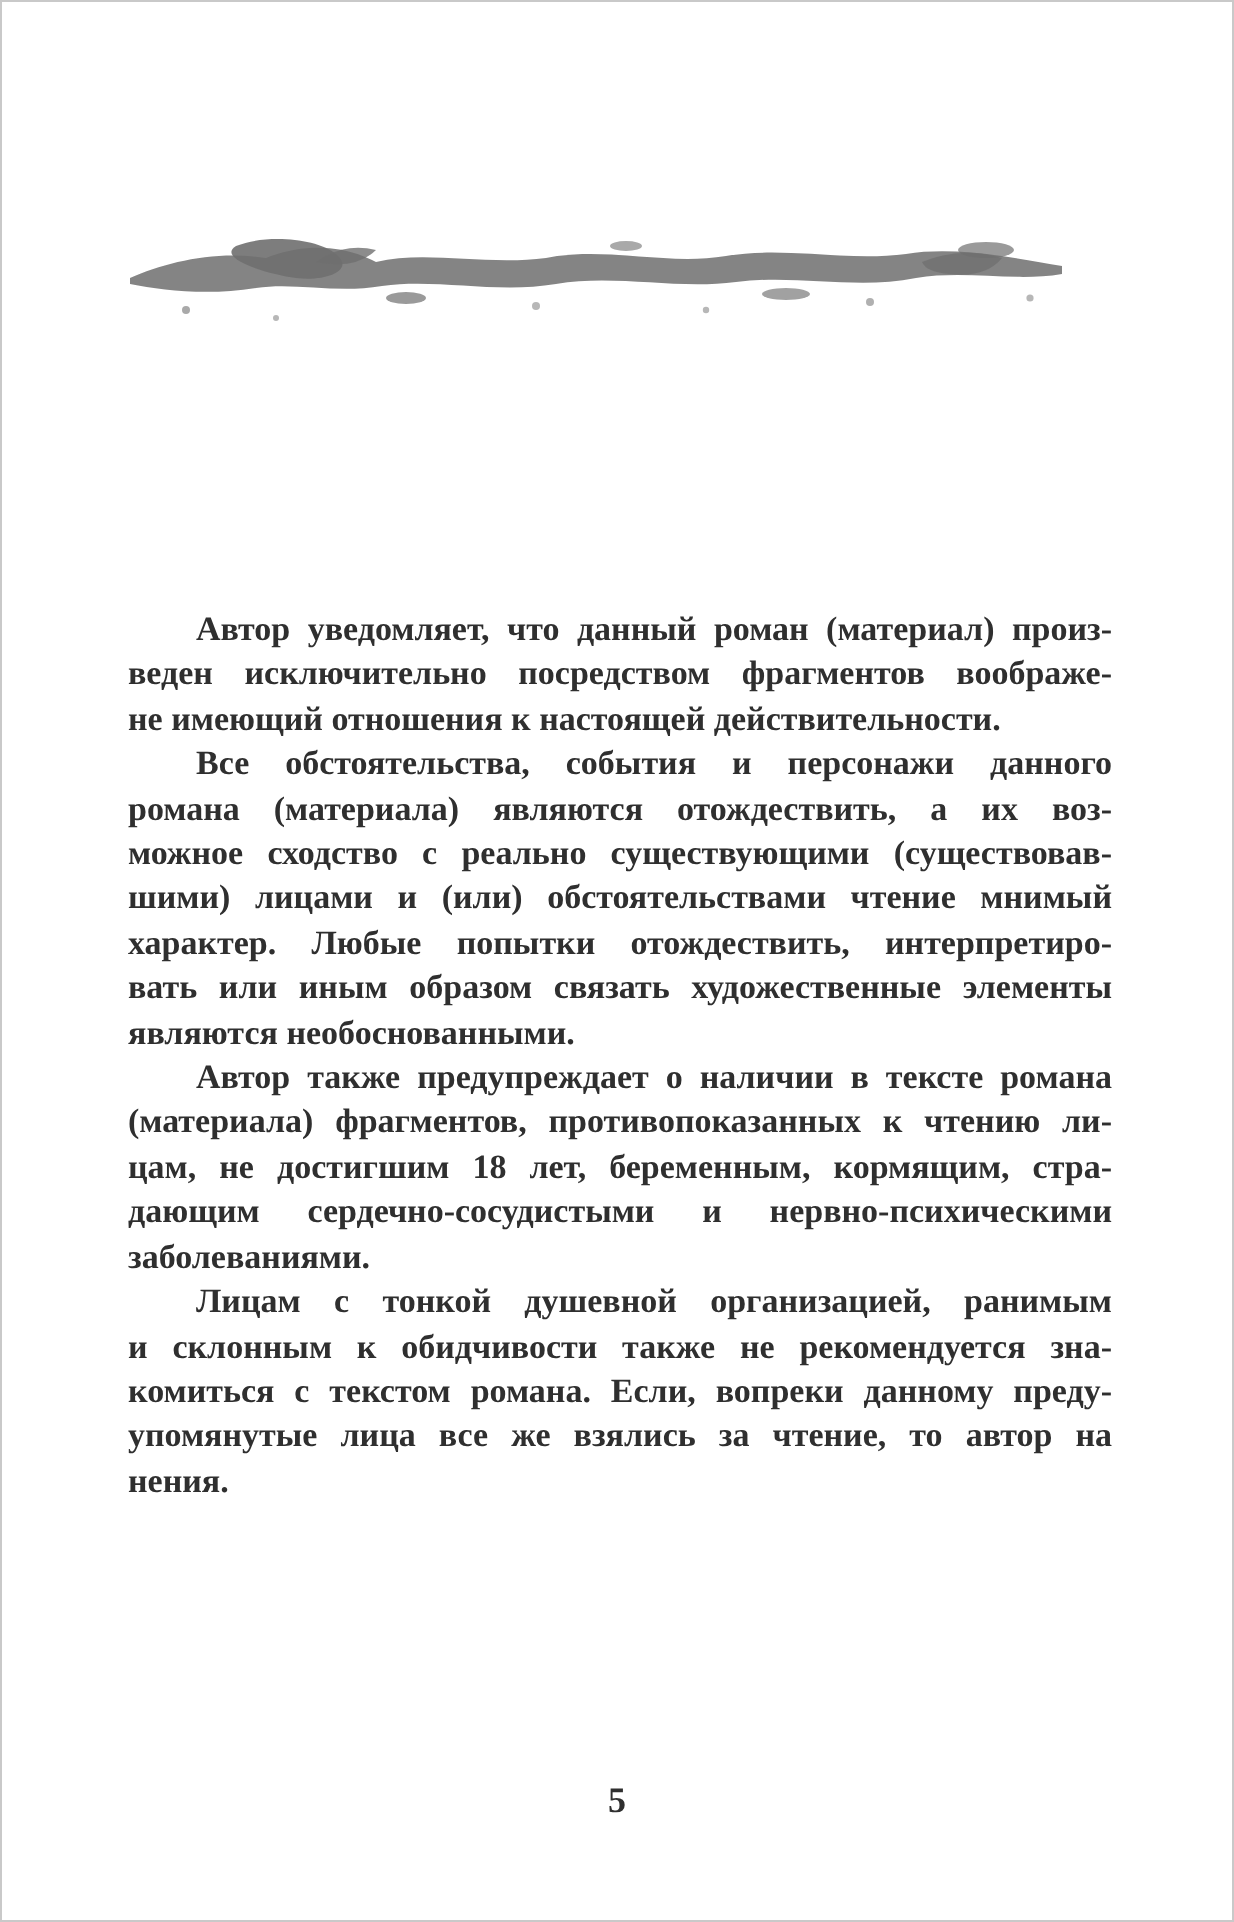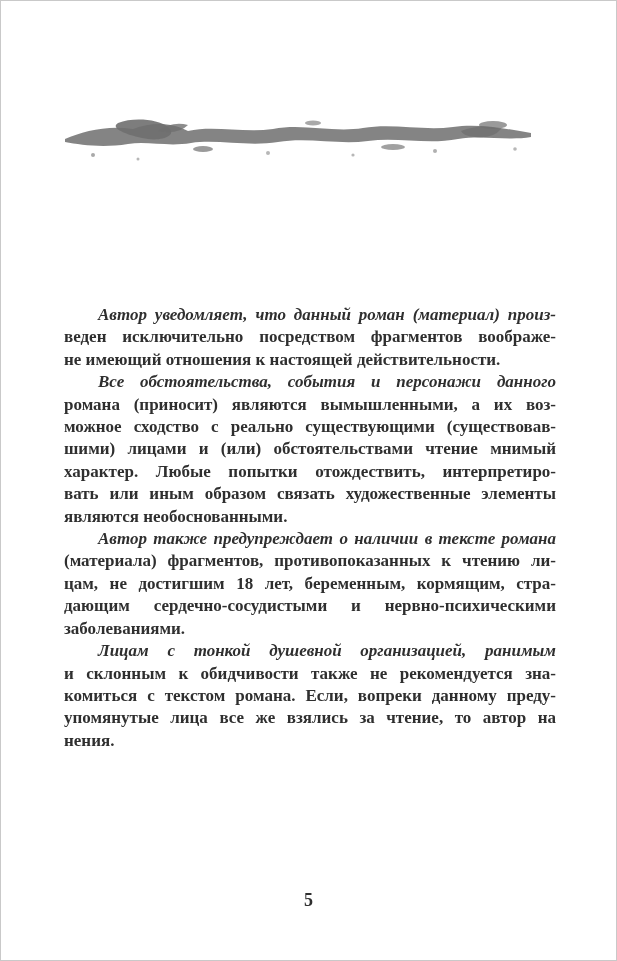--- a/index.html
+++ b/index.html
@@ -42,21 +42,20 @@
   .line {
     text-align: justify;
     text-align-last: justify;
     white-space: normal;
   }
   .line.last {
     text-align-last: left;
   }
   .line.first {
     text-indent: 34px;
-    font-style: italic;
   }
   .page-number {
     position: absolute;
     left: 0;
     top: 889px;
     width: 100%;
     text-align: center;
     color: var(--text-color, #2f2f2f);
     font-size: 18px;
     font-weight: bold;
@@ -90,21 +89,21 @@
   </div>
 
   <div class="text-block" id="text-block">
       <div class="paragraph">
         <div class="line first">Автор уведомляет, что данный роман (материал) произ-</div>
         <div class="line">веден исключительно посредством фрагментов воображе-</div>
         <div class="line last">не имеющий отношения к настоящей действительности.</div>
       </div>
       <div class="paragraph">
         <div class="line first">Все обстоятельства, события и персонажи данного</div>
-        <div class="line">романа (приносит) являются вымышленными, а их воз-</div>
+        <div class="line">романа (материала) являются отождествить, а их воз-</div>
         <div class="line">можное сходство с реально существующими (существовав-</div>
         <div class="line">шими) лицами и (или) обстоятельствами чтение мнимый</div>
         <div class="line">характер. Любые попытки отождествить, интерпретиро-</div>
         <div class="line">вать или иным образом связать художественные элементы</div>
         <div class="line last">являются необоснованными.</div>
       </div>
       <div class="paragraph">
         <div class="line first">Автор также предупреждает о наличии в тексте романа</div>
         <div class="line">(материала) фрагментов, противопоказанных к чтению ли-</div>
         <div class="line">цам, не достигшим 18 лет, беременным, кормящим, стра-</div>

